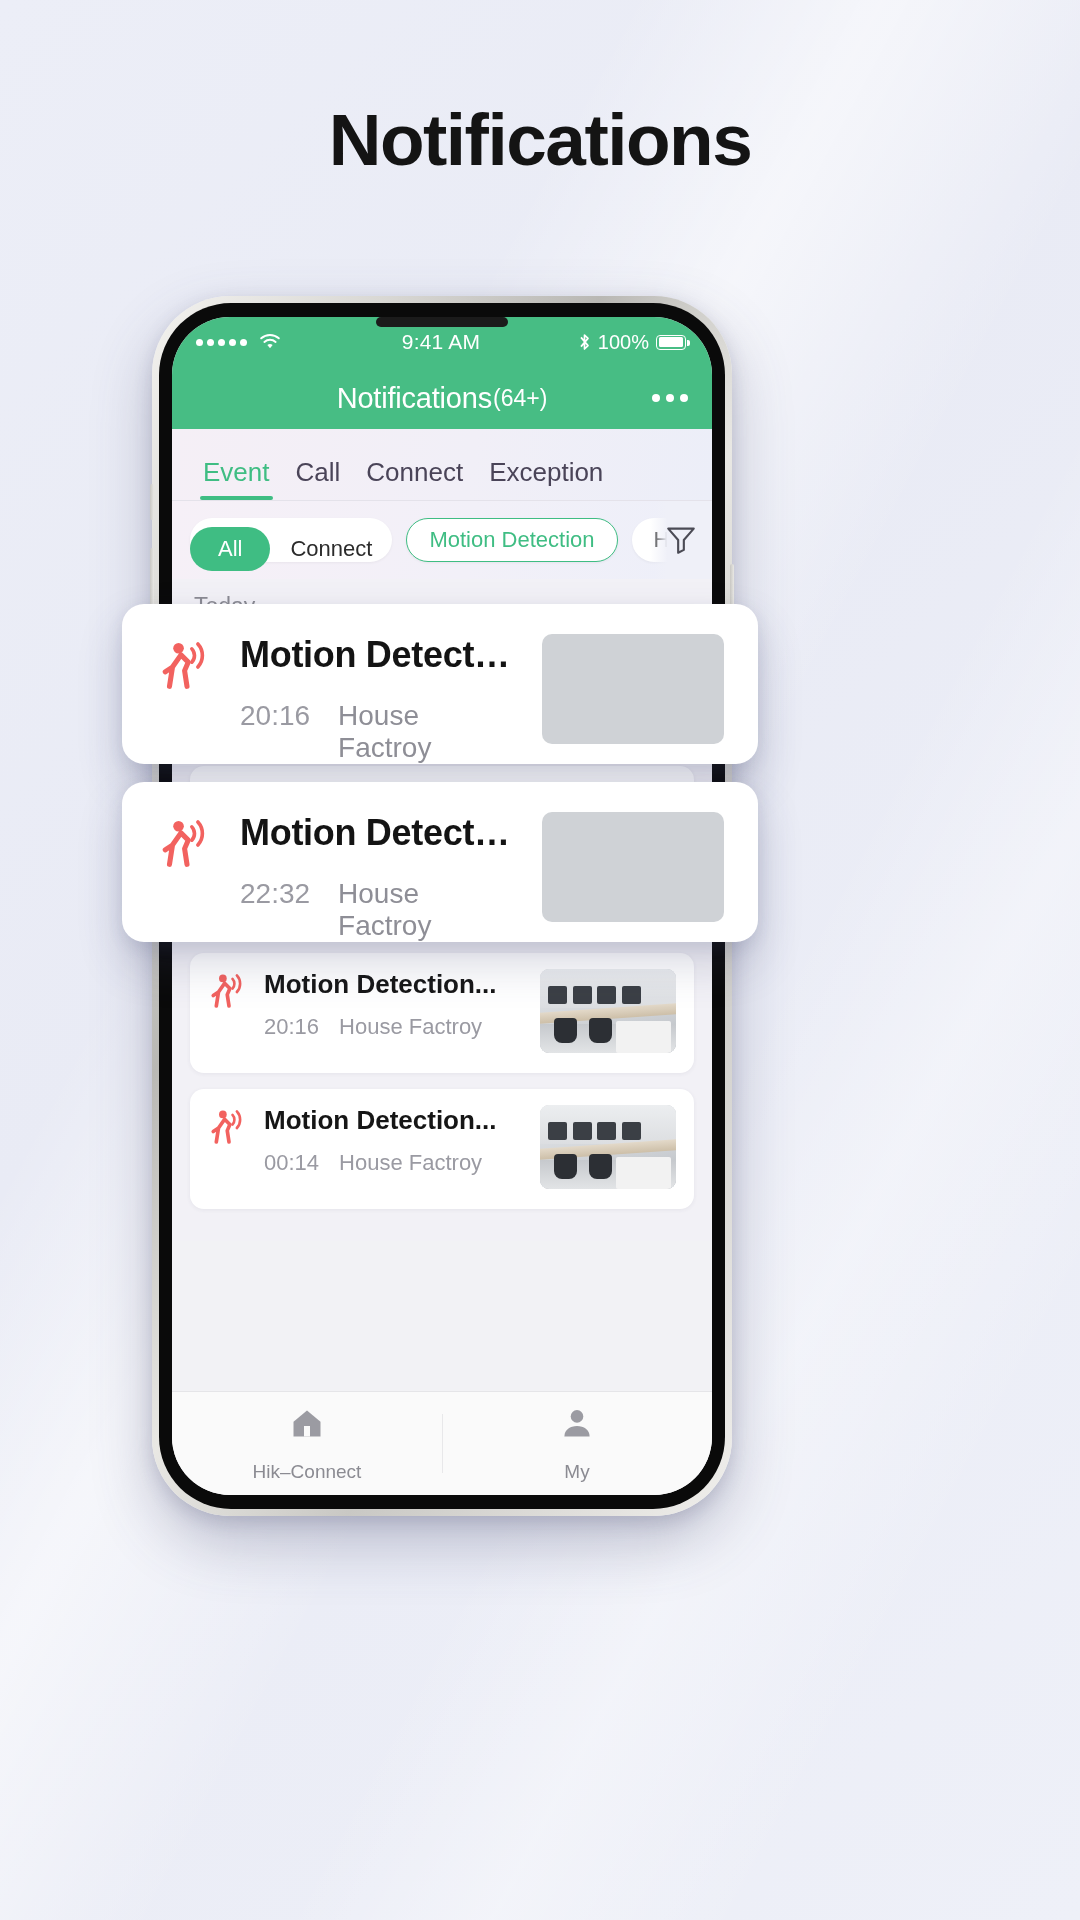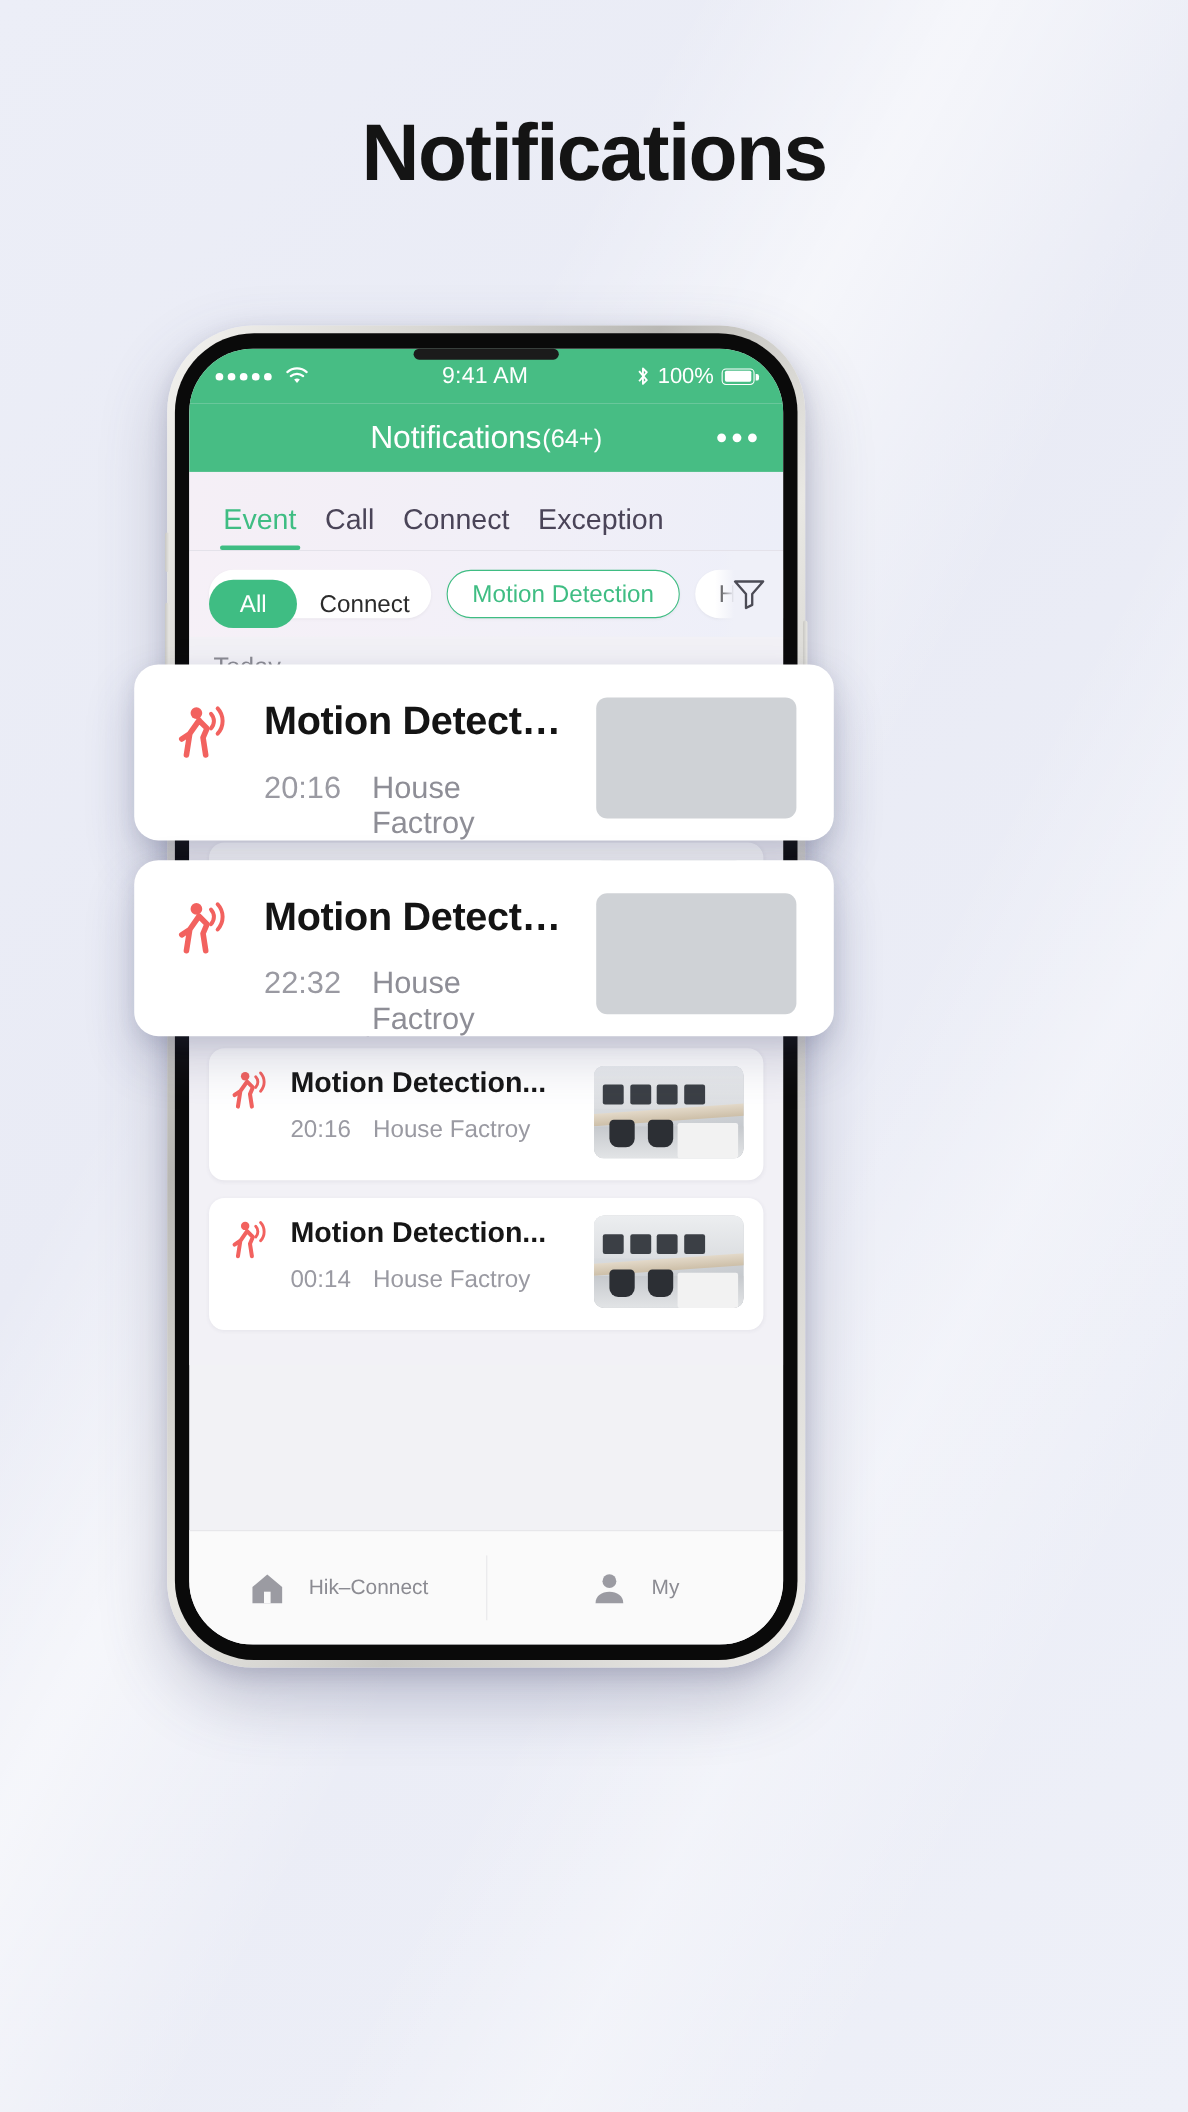--- a/index.html
+++ b/index.html
@@ -256,21 +256,21 @@
 
   
   .tabbar {
     position: absolute; left: 0; right: 0; bottom: 0;
     height: 104px;
     background: #fafafa;
     border-top: 1px solid #e5e5e8;
     display: flex;
   }
   .tb-item {
-    flex: 1; display: flex; 
+    flex: 1; display: flex; flex-direction: column;
     align-items: center; justify-content: center; gap: 20px;
     position: relative;
   }
   .tb-item + .tb-item::before {
     content: ""; position: absolute; left: 0; top: 22px; bottom: 22px;
     width: 1px; background: #e8e8ea;
   }
   .tb-label { font-size: 19px; color: #8b8b92; }
   .tb-item.active .tb-label { color: #3fbd83; }
   .tb-ico { width: 36px; height: 36px; }

